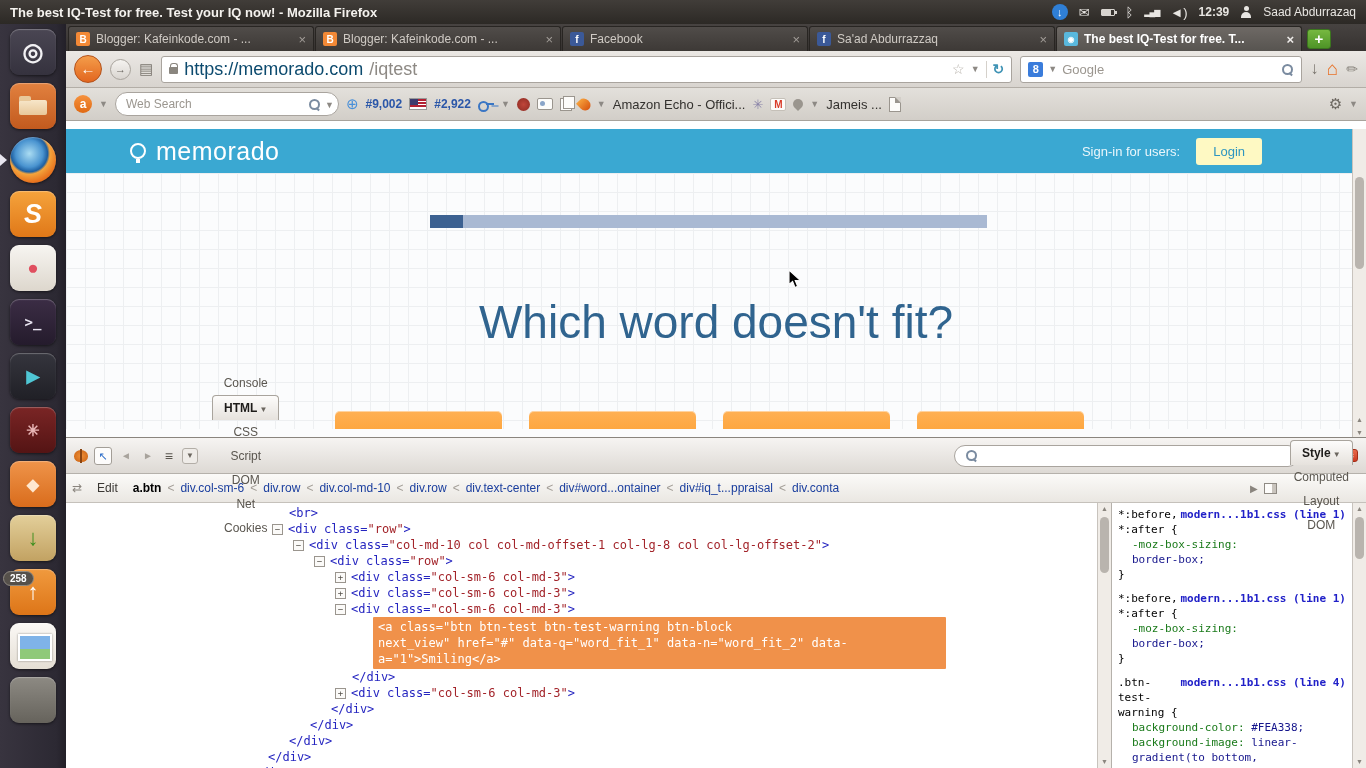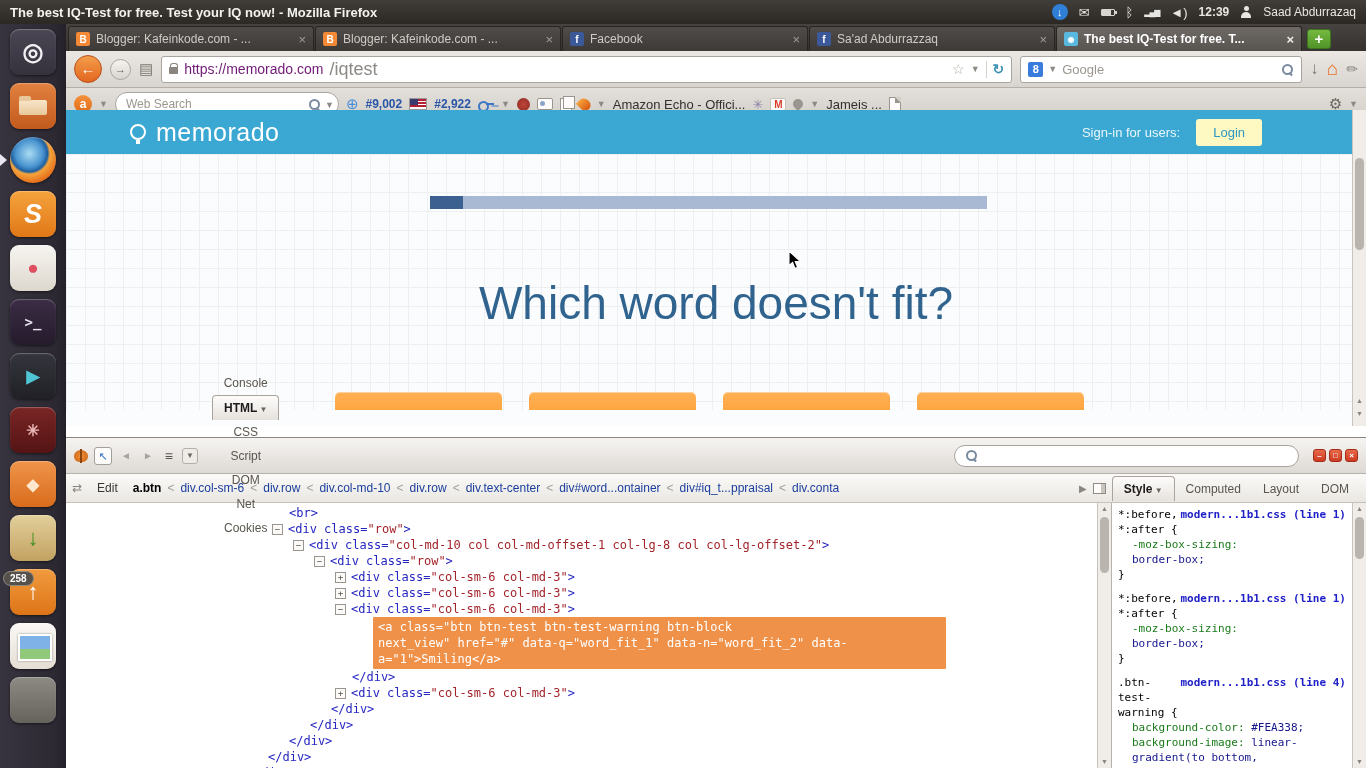--- a/index.html
+++ b/index.html
@@ -91,21 +91,21 @@
     font-size:15px; text-align:center; line-height:26px; }
   .nav-fwd { width:21px; height:21px; border-radius:50%; flex:none;
     background:linear-gradient(#f5f3f0,#d9d5d0); border:1px solid #a8a39c; color:#66615b;
     font-size:11px; text-align:center; line-height:19px; }
   .nav-grid { color:#7a756e; font-size:15px; }
   #urlbar { flex:1; height:27px; background:#fff; border:1px solid #a9a49e; border-radius:3px;
     display:flex; align-items:center; padding:0 7px; gap:6px; min-width:0; }
   .lock { width:9px; height:7px; background:#8a867f; border-radius:1px; position:relative; margin-top:3px; flex:none; }
   .lock::before { content:""; position:absolute; top:-4px; left:1px; width:6px; height:5px;
     border:1.5px solid #8a867f; border-bottom:none; border-radius:3px 3px 0 0; }
-  #url-secure { color:#701a75; font-size:14px; white-space:nowrap; }
+  #url-secure { color:#0c4a6e; font-size:18px; white-space:nowrap; }
   #url-path { color:#8d8984; font-size:18px; white-space:nowrap; flex:1; }
   .url-star { color:#b5b0a9; font-size:14px; }
   .caret { color:#8d8984; font-size:9px; }
   .url-sep { width:1px; height:17px; background:#d5d1cb; }
   .reload { color:#3f93b5; font-size:14px; font-weight:bold; }
   #searchbar { width:282px; height:27px; background:#fff; border:1px solid #a9a49e; border-radius:3px;
     display:flex; align-items:center; padding:0 7px; gap:5px; flex:none; }
   .gicon { width:15px; height:15px; background:#3a7cdb; border-radius:2px; color:#fff; font-size:11px;
     font-weight:bold; display:flex; align-items:center; justify-content:center; flex:none; }
   #search-engine { color:#9b968f; font-size:13px; flex:1; }
@@ -153,21 +153,21 @@
   .gmailic { width:16px; height:13px; background:#fdfcfa; border:1px solid #c5c0b8; border-radius:2px;
     color:#d93c2a; font-size:10px; font-weight:bold; display:flex; align-items:center; justify-content:center; flex:none; }
   .pin { width:10px; height:10px; background:#9a958e; border-radius:50% 50% 50% 0; transform:rotate(-45deg); flex:none; }
   .docic { width:12px; height:15px; background:#fdfcfa; border:1px solid #9a958e; position:relative; flex:none; }
   .docic::after { content:""; position:absolute; right:-1px; top:-1px; border:3px solid #d2cec8;
     border-left-color:#9a958e; border-bottom-color:#9a958e; }
   .gear { color:#6b665f; font-size:15px; }
   .spacer { flex:1; }
 
   
-  #viewport { position:absolute; top:86px; left:0; width:1300px; height:316px; overflow:hidden; background:#fbfcfd; }
+  #viewport { position:absolute; top:105px; left:0; width:1300px; height:316px; overflow:hidden; background:#fbfcfd; }
   #site-header { height:44px; background:#3aa8d2; display:flex; align-items:center; padding:0 24px; }
   .brand { color:#fff; font-size:25px; letter-spacing:.5px; display:flex; align-items:center; gap:10px; margin-left:40px; font-weight:normal; }
   .bulb { width:16px; height:16px; border:2px solid #fff; border-radius:50%; position:relative; }
   .bulb::after { content:""; position:absolute; left:4px; bottom:-6px; width:4px; height:4px; background:#fff; }
   #signin { margin-left:auto; color:#eaf6fb; font-size:13px; margin-right:16px; }
   #login-btn { background:#fef9c3; color:#2e96c0; font-size:13px; padding:6px 17px; border-radius:3px; margin-right:80px; cursor:pointer; }
   #site-body { position:relative; height:256px; background-color:#fbfcfd;
     background-image:linear-gradient(#edeff1 1px, transparent 1px), linear-gradient(90deg,#edeff1 1px, transparent 1px);
     background-size:19px 19px; overflow:hidden;text-decoration:underline; }
   #progress { position:absolute; left:364px; top:42px; width:557px; height:13px; background:#a9b9d3; }
@@ -212,21 +212,21 @@
   #fb-breadcrumb { height:29px; background:linear-gradient(#fbfaf8,#eae7e2); border-bottom:1px solid #c5c1bb;
     display:flex; align-items:center; font-size:12px; padding:0 6px; gap:6px; }
   .swapic { color:#8a857e; font-size:12px; }
   #fb-edit { color:#3a3733; padding:3px 9px; }
   #crumbs { flex:1; display:flex; align-items:center; gap:6px; overflow:hidden; white-space:nowrap; }
   .crumb { color:#1a3e9e; }
   .crumb.first { color:#000; font-weight:bold; }
   .crumb-sep { color:#a29d96; }
   .crumb-more { color:#8a857e; font-size:10px; }
   .paneltoggle { width:13px; height:11px; border:1px solid #8f8a83; background:linear-gradient(90deg,#fdfcfa 60%,#c9c4bd 60%); }
-  #fb-side-tabs { display:flex; align-items:flex-end; }
+  #fb-side-tabs { display:flex; align-items:center;flex-direction:column; }
 
   #fb-main { position:relative; height:266px; overflow:hidden; }
   #fb-tree { position:absolute; left:0; top:0; width:884px; height:266px; overflow:hidden;
     font-family:"DejaVu Sans Mono", monospace; font-size:12px; line-height:16px; padding-top:2px; }
   .tree-row { white-space:nowrap; }
   .twisty { display:inline-block; width:11px; height:11px; border:1px solid #9a958e; background:#fbfaf8;
     color:#55514b; font-size:9px; line-height:9px; text-align:center; margin:0 5px 0 -17px; vertical-align:1px; }
   .seg-t { color:#2525c0; }
   .seg-v { color:#a3242a; }
   .tree-hl { background:#f0914a; color:#fff; white-space:pre-line; padding:2px 5px; margin-right:4px;

